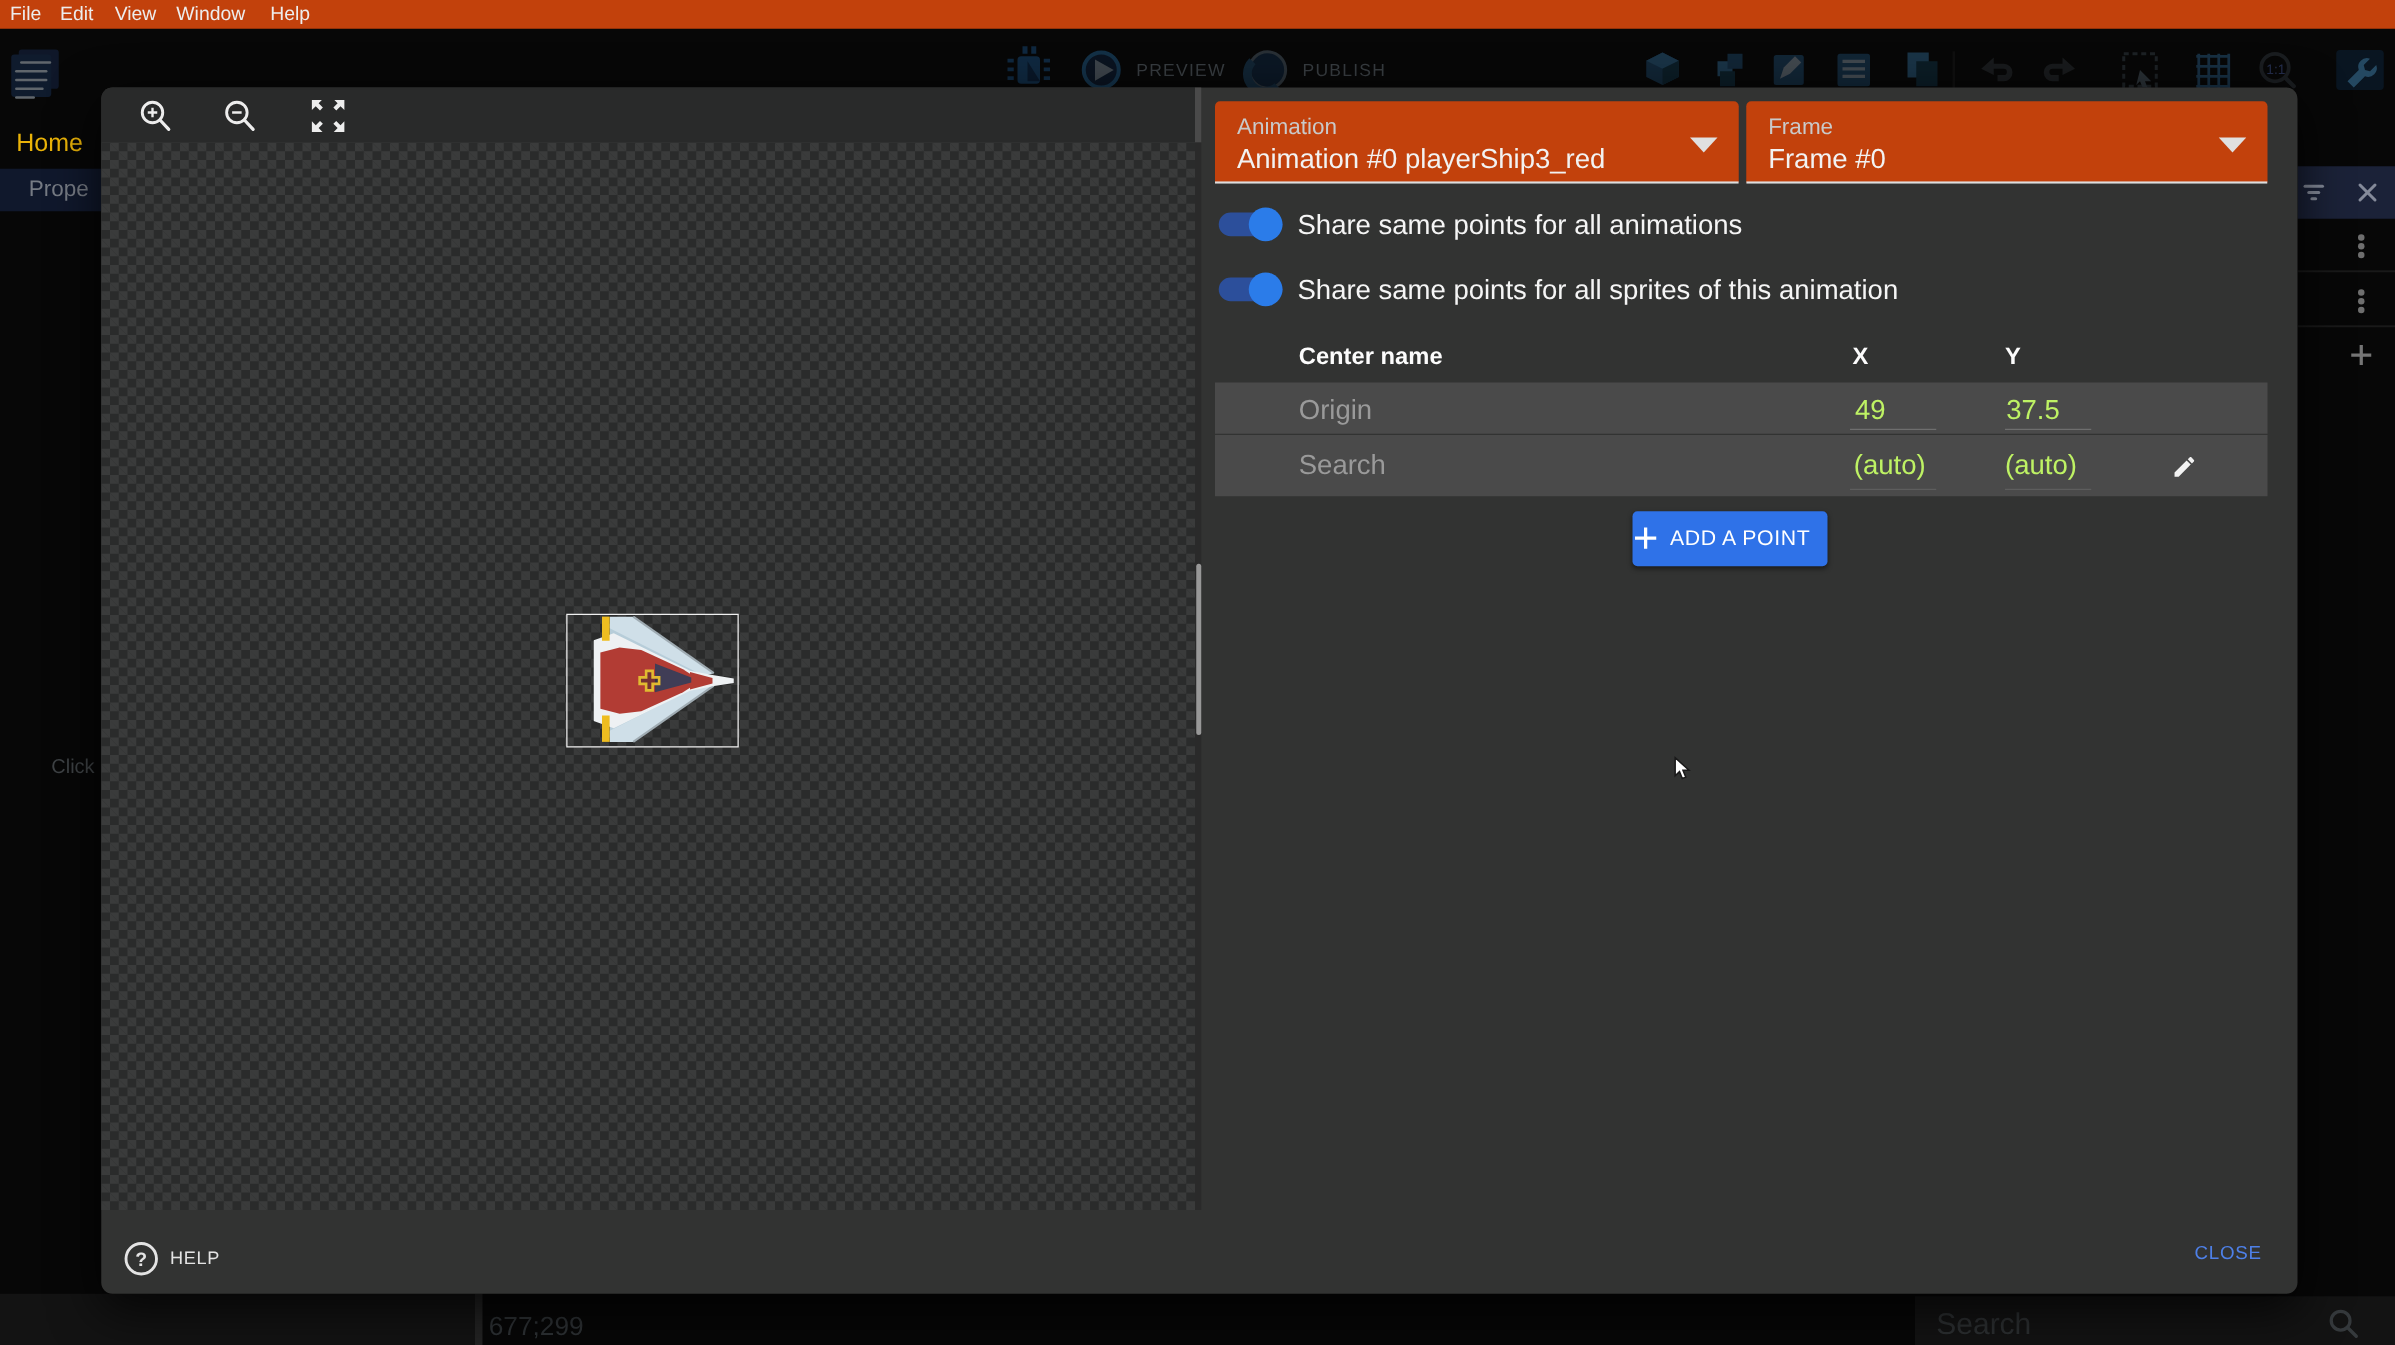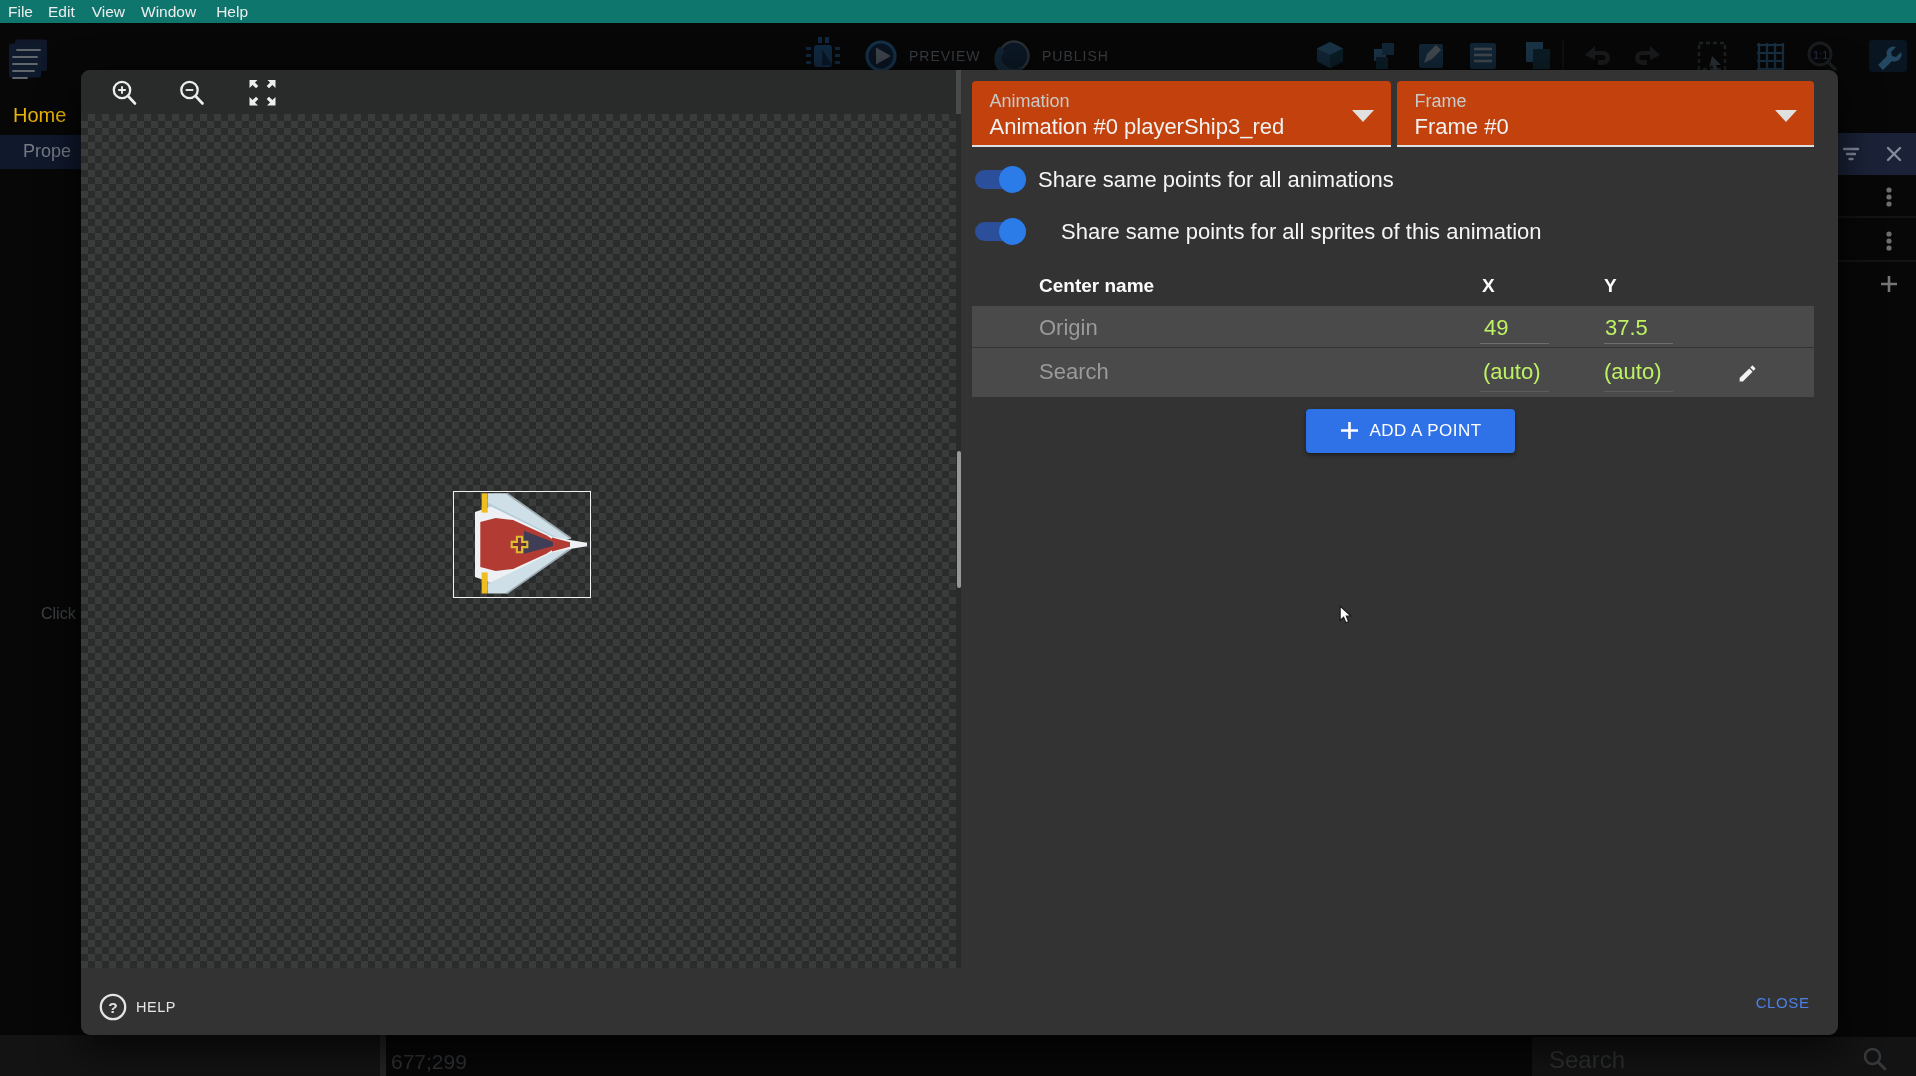--- a/index.html
+++ b/index.html
@@ -1,21 +1,21 @@
 <!DOCTYPE html>
 <html><head>
 <meta charset="utf-8">
 <style>
 * { margin:0; padding:0; box-sizing:border-box; }
 html,body { width:1916px; height:1076px; overflow:hidden; background:#000; }
 body { font-family:"Liberation Sans",sans-serif; position:relative; }
 .abs { position:absolute; }
 #stage { position:absolute; left:0; top:0; width:1916px; height:1076px; }
 
-#menubar { left:0; top:0; width:1916px; height:23px; background:#0f766e; color:#ededed; font-size:15.5px; display:flex; align-items:center; }
+#menubar { left:0; top:0; width:1916px; height:23px; background:#c2410c; color:#ededed; font-size:15.5px; display:flex; align-items:center; }
 #menubar span { display:inline-block; }
 
 #bg { left:0; top:23px; width:1916px; height:1053px; background:#070707; }
 
 #modal { left:81px; top:70px; width:1757px; height:965px; background:#323332; border-radius:9px; box-shadow:0 12px 40px rgba(0,0,0,.75); }
 #canvasbar { left:0; top:0; width:875px; height:44px; background:#292a2a; border-radius:9px 0 0 0; }
 #checker { left:0; top:44px; width:875px; height:854px; background-color:#2a2b2b;
   background-image:linear-gradient(45deg,#3a3b3b 25%,transparent 25%,transparent 75%,#3a3b3b 75%),
                    linear-gradient(45deg,#3a3b3b 25%,transparent 25%,transparent 75%,#3a3b3b 75%);
   background-size:14px 14px; background-position:0 0,7px 7px; }
@@ -29,21 +29,21 @@
 .selarrow { position:absolute; right:17px; top:29px; width:0; height:0; border-left:11.5px solid transparent; border-right:11.5px solid transparent; border-top:12.5px solid #e0e0e0; }
 .switch { width:51px; height:19px; border-radius:10px; background:#2c4f9b; }
 .thumb { position:absolute; right:-0.5px; top:-4px; width:27px; height:27px; border-radius:50%; background:#2b7ce9; }
 .swlabel { font-size:22px; color:#f5f5f5; }
 
 #thead { font-size:19px; font-weight:bold; color:#fcfcfc; }
 .trow { left:890.5px; width:842px; background:#4a4a4a; }
 .tname { position:absolute; left:67.5px; font-size:22px; color:#9a9a9a; }
 .tval { position:absolute; font-size:22px; color:#bef264; }
 .tuline { position:absolute; height:1px; background:#6e6e6e; width:69px; }
-#addbtn { left:1225px; top:338.5px; width:209px; height:44.5px; background:#2f72e8; border-radius:4px; box-shadow:0 2px 4px rgba(0,0,0,.45); display:flex; align-items:center; justify-content:center; color:#fff; }
+#addbtn { left:1225px; top:338.5px; width:156px; height:44.5px; background:#2f72e8; border-radius:4px; box-shadow:0 2px 4px rgba(0,0,0,.45); display:flex; align-items:center; justify-content:flex-start; color:#fff; }
 #addbtn .txt { font-size:17px; letter-spacing:0.5px; margin-left:9px; }
 
 #mfooter { left:0; top:898px; width:1757px; height:67px; border-radius:0 0 9px 9px; }
 #closebtn { position:absolute; right:28.5px; top:25.5px; font-size:15px; letter-spacing:0.6px; color:#4e80e8; }
 </style>
 </head>
 <body>
 <div id="stage">
 
   <div class="abs" id="bg"></div>
@@ -236,21 +236,21 @@
       <div class="selarrow"></div>
     </div>
 
     <div class="abs switch" style="left:893.5px; top:99.5px;">
         <div class="thumb"></div>
       </div>
     <div class="abs swlabel" style="left:957px; top:96.5px;">Share same points for all animations</div>
     <div class="abs switch" style="left:893.5px; top:151.5px;">
         <div class="thumb"></div>
       </div>
-    <div class="abs swlabel" style="left:957px; top:148.5px;margin-left:23px;">Share same points for all sprites of this animation</div>
+    <div class="abs swlabel" style="left:957px; top:148.5px;">Share same points for all sprites of this animation</div>
 
     <div class="abs" id="thead" style="left:958px; top:205px;">Center name</div>
     <div class="abs" id="thead2" style="left:1401px; top:205px; font-size:19px; font-weight:bold; color:#fcfcfc;">X</div>
     <div class="abs" id="thead3" style="left:1523px; top:205px; font-size:19px; font-weight:bold; color:#fcfcfc;">Y</div>
     <div class="abs trow" style="top:235.5px; height:41px;">
       <div class="tname" style="top:9px;">Origin</div>
       <div class="tval" style="left:512.5px; top:9px;">49</div>
       <div class="tval" style="left:633.5px; top:9px;">37.5</div>
       <div class="tuline" style="left:508.5px; top:37.5px;"></div>
       <div class="tuline" style="left:632.5px; top:37.5px;"></div>

